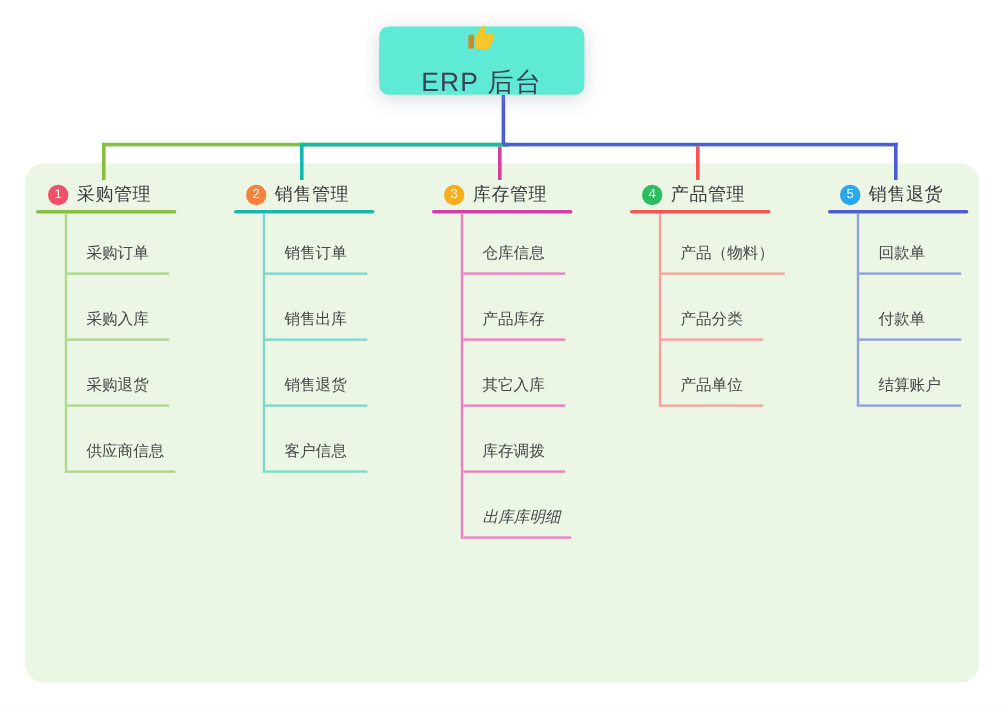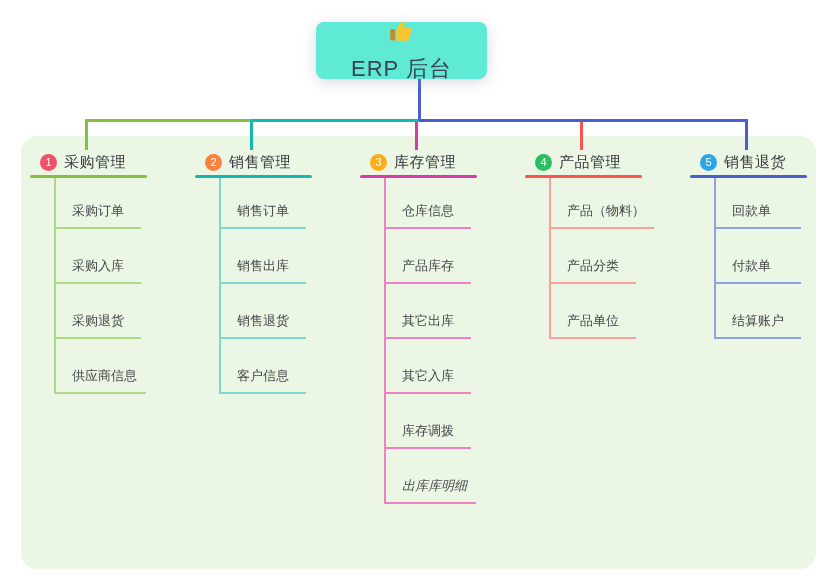--- a/index.html
+++ b/index.html
@@ -116,23 +116,20 @@
     </div>
     <div class="title-underline" style="background: rgb(213, 61, 165);"></div>
     <div class="children" style="border-left-color: rgb(239, 128, 197);">
           <div class="child">
             <div class="child-box" style="border-bottom-color: rgb(239, 128, 197);">仓库信息</div>
           </div>
           <div class="child">
             <div class="child-box" style="border-bottom-color: rgb(239, 128, 197);">产品库存</div>
           </div>
           <div class="child">
-            <div class="child-box" style="border-bottom-color: rgb(239, 128, 197);">其它出库</div>
-          </div>
-          <div class="child">
             <div class="child-box" style="border-bottom-color: rgb(239, 128, 197);">其它入库</div>
           </div>
           <div class="child">
             <div class="child-box" style="border-bottom-color: rgb(239, 128, 197);">库存调拨</div>
           </div>
           <div class="child">
             <div class="child-box" style="border-bottom-color: rgb(239, 128, 197); font-style: italic;">出库库明细</div>
           </div>
         </div>
   </div>

